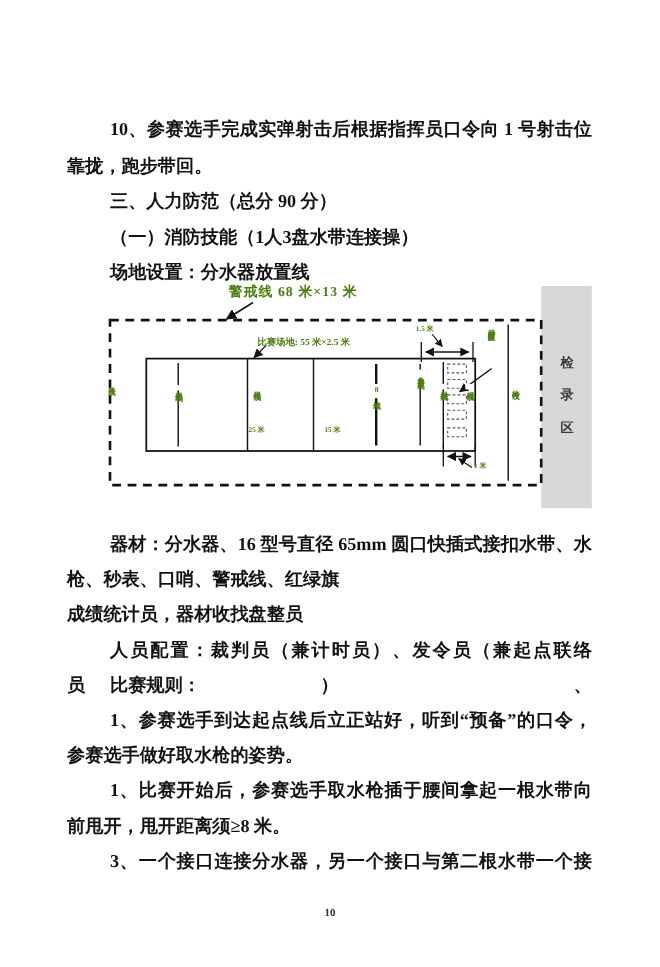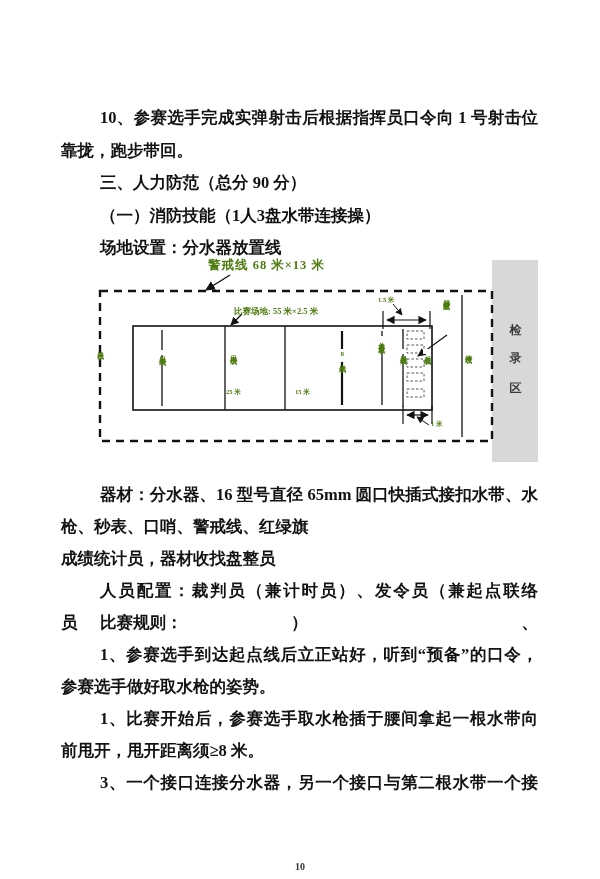--- a/index.html
+++ b/index.html
@@ -36,21 +36,20 @@
   .lbl-start    { left:333px; top:96px;  font-size:7px; }
   .lbl-wait     { left:374px; top:96px;  font-size:7px; }
   .lbl-equiparea{ left:352px; top:41px;  font-size:7px; }
   .lbl-dim15    { left:288px; top:44px;  font-size:6.5px; }
   .lbl-dim1     { left:341px; top:168px; font-size:6.5px; }
   
   .pagenum {
     position:absolute; top:825px; left:0; width:600px; text-align:center;
     font-size:10px; font-weight:700; color:#333333;
     font-family:"Liberation Serif","DejaVu Serif",serif;
-    margin-top:36px;
   }
 </style>
 </head>
 <body>
 
 <div class="page">
 
   <div class="textblock tb1">
     <div class="ln indent full">10、参赛选手完成实弹射击后根据指挥员口令向 1 号射击位</div>
     <div class="ln">靠拢，跑步带回。</div>

